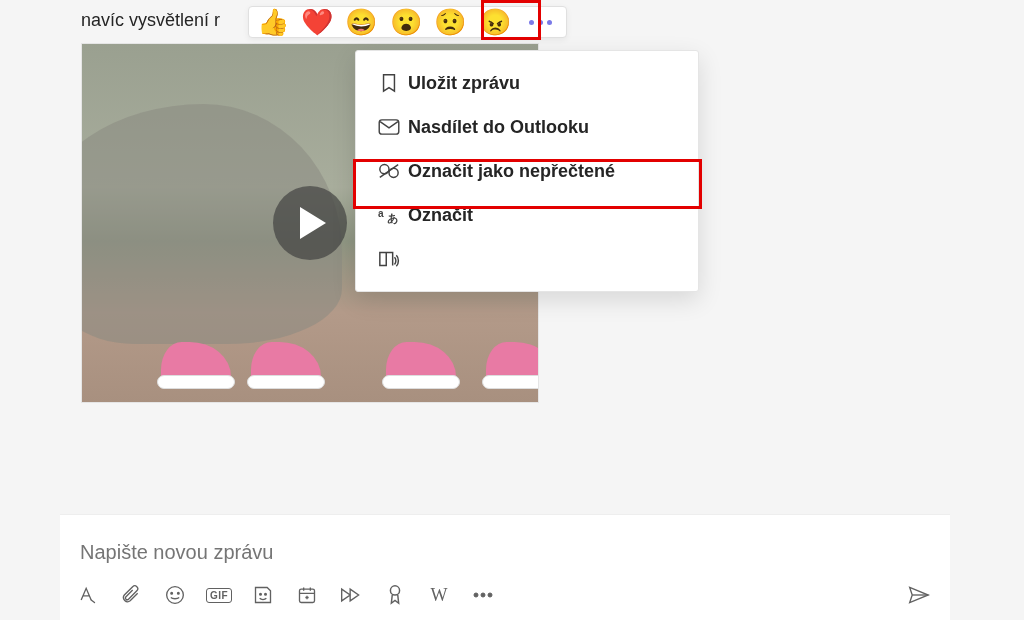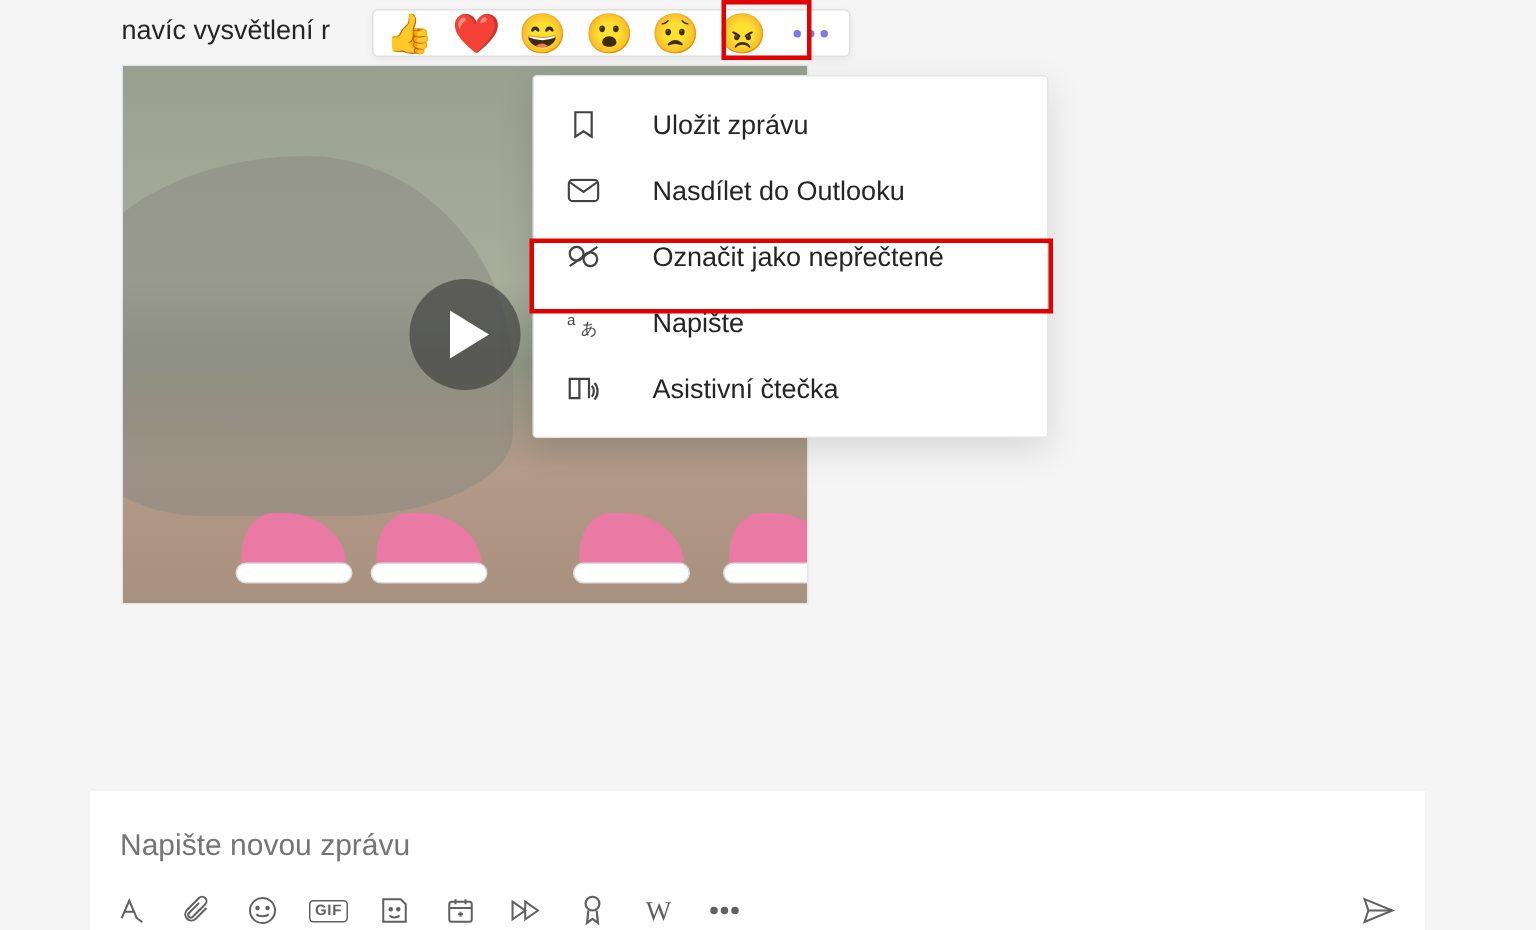--- a/index.html
+++ b/index.html
@@ -132,25 +132,26 @@
       background: #fff;
       border: 1px solid #e5e5e5;
       border-radius: 3px;
       box-shadow: 0 8px 24px rgba(0,0,0,0.12);
       padding: 10px 0;
       z-index: 40;
     }
     .menu-item {
       display: flex;
       align-items: center;
-      gap: 35px;
+      gap: 8px;
       padding: 11px 22px;
       font-size: 18px;
       color: #252525;
       cursor: pointer;
+      font-weight: bold;
     }
     .menu-icon {
       width: 22px; height: 22px;
       display: flex; align-items: center; justify-content: center;
       color: #424242;
     }
     .red-box-share {
       position: absolute;
       top: 159px;
       left: 353px;
@@ -175,21 +176,21 @@
       outline: none;
       font-size: 20px;
       color: #ec4899;
       padding: 8px 20px 10px 20px;
       background: transparent;
     }
     .compose-toolbar {
       display: flex;
       align-items: center;
       gap: 22px;
-      padding: 10px 14px 2px 16px;
+      padding: 10px 14px 14px 16px;
       color: #616161;
     }
     .tb-icon {
       width: 22px; height: 22px;
       display: flex; align-items: center; justify-content: center;
       cursor: pointer;
     }
     .tb-icon svg { stroke: #616161; }
     .send-icon {
       margin-left: auto;
@@ -278,30 +279,29 @@
     </span>
     <span>Označit jako nepřečtené</span>
   </div>
   <div class="menu-item">
     <span class="menu-icon">
       <svg width="22" height="20" viewBox="0 0 24 20" fill="none" stroke="currentColor" stroke-width="1.5">
           <text x="0" y="12" font-size="11" fill="currentColor" stroke="none">a</text>
           <text x="10" y="18" font-size="12" fill="currentColor" stroke="none">あ</text>
         </svg>
     </span>
-    <span>Napište</span>
+    <span>Označit</span>
   </div>
   <div class="menu-item">
     <span class="menu-icon">
       <svg width="22" height="20" viewBox="0 0 24 20" fill="none" stroke="currentColor" stroke-width="1.6">
           <path d="M2 3h7v14H2zM9 3h7v14"></path>
           <path d="M18 8c2 2 2 6 0 8M20 6c3 3 3 9 0 12"></path>
         </svg>
     </span>
-    <span>Asistivní čtečka</span>
   </div>
 </div>
 
 <div class="red-box-share"></div>
 
 <div class="compose-area">
   <input class="compose-input" type="text" placeholder="Napište novou zprávu" style="">
   <div class="compose-toolbar">
     <span class="tb-icon">
       <svg width="20" height="20" viewBox="0 0 24 24" fill="none" stroke="#616161" stroke-width="1.6">

